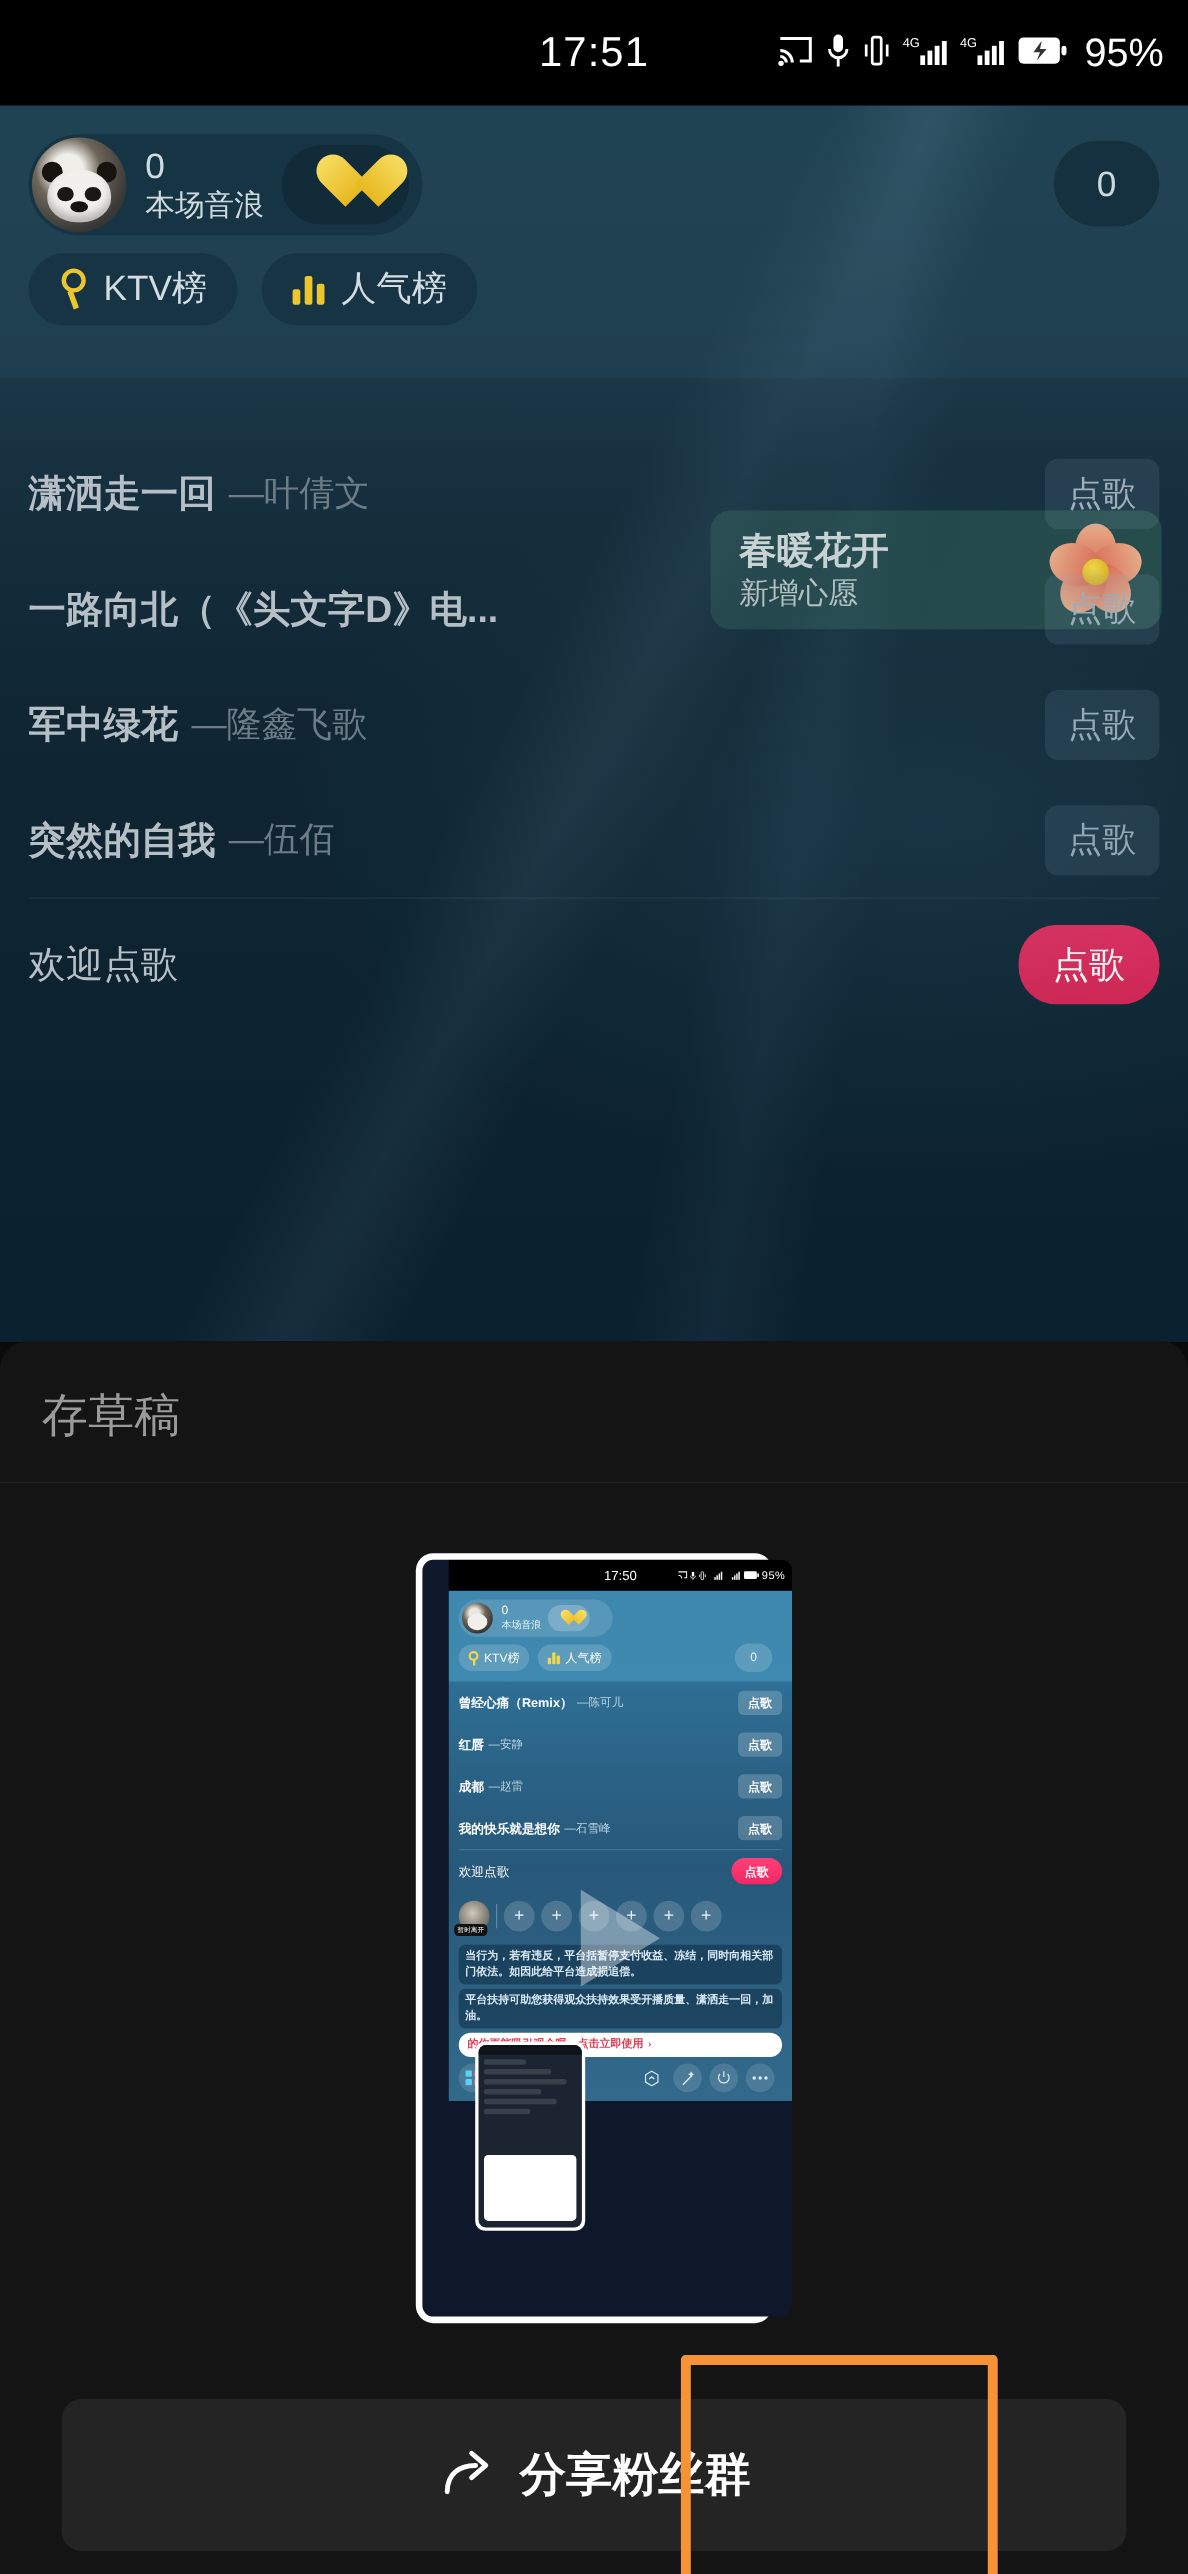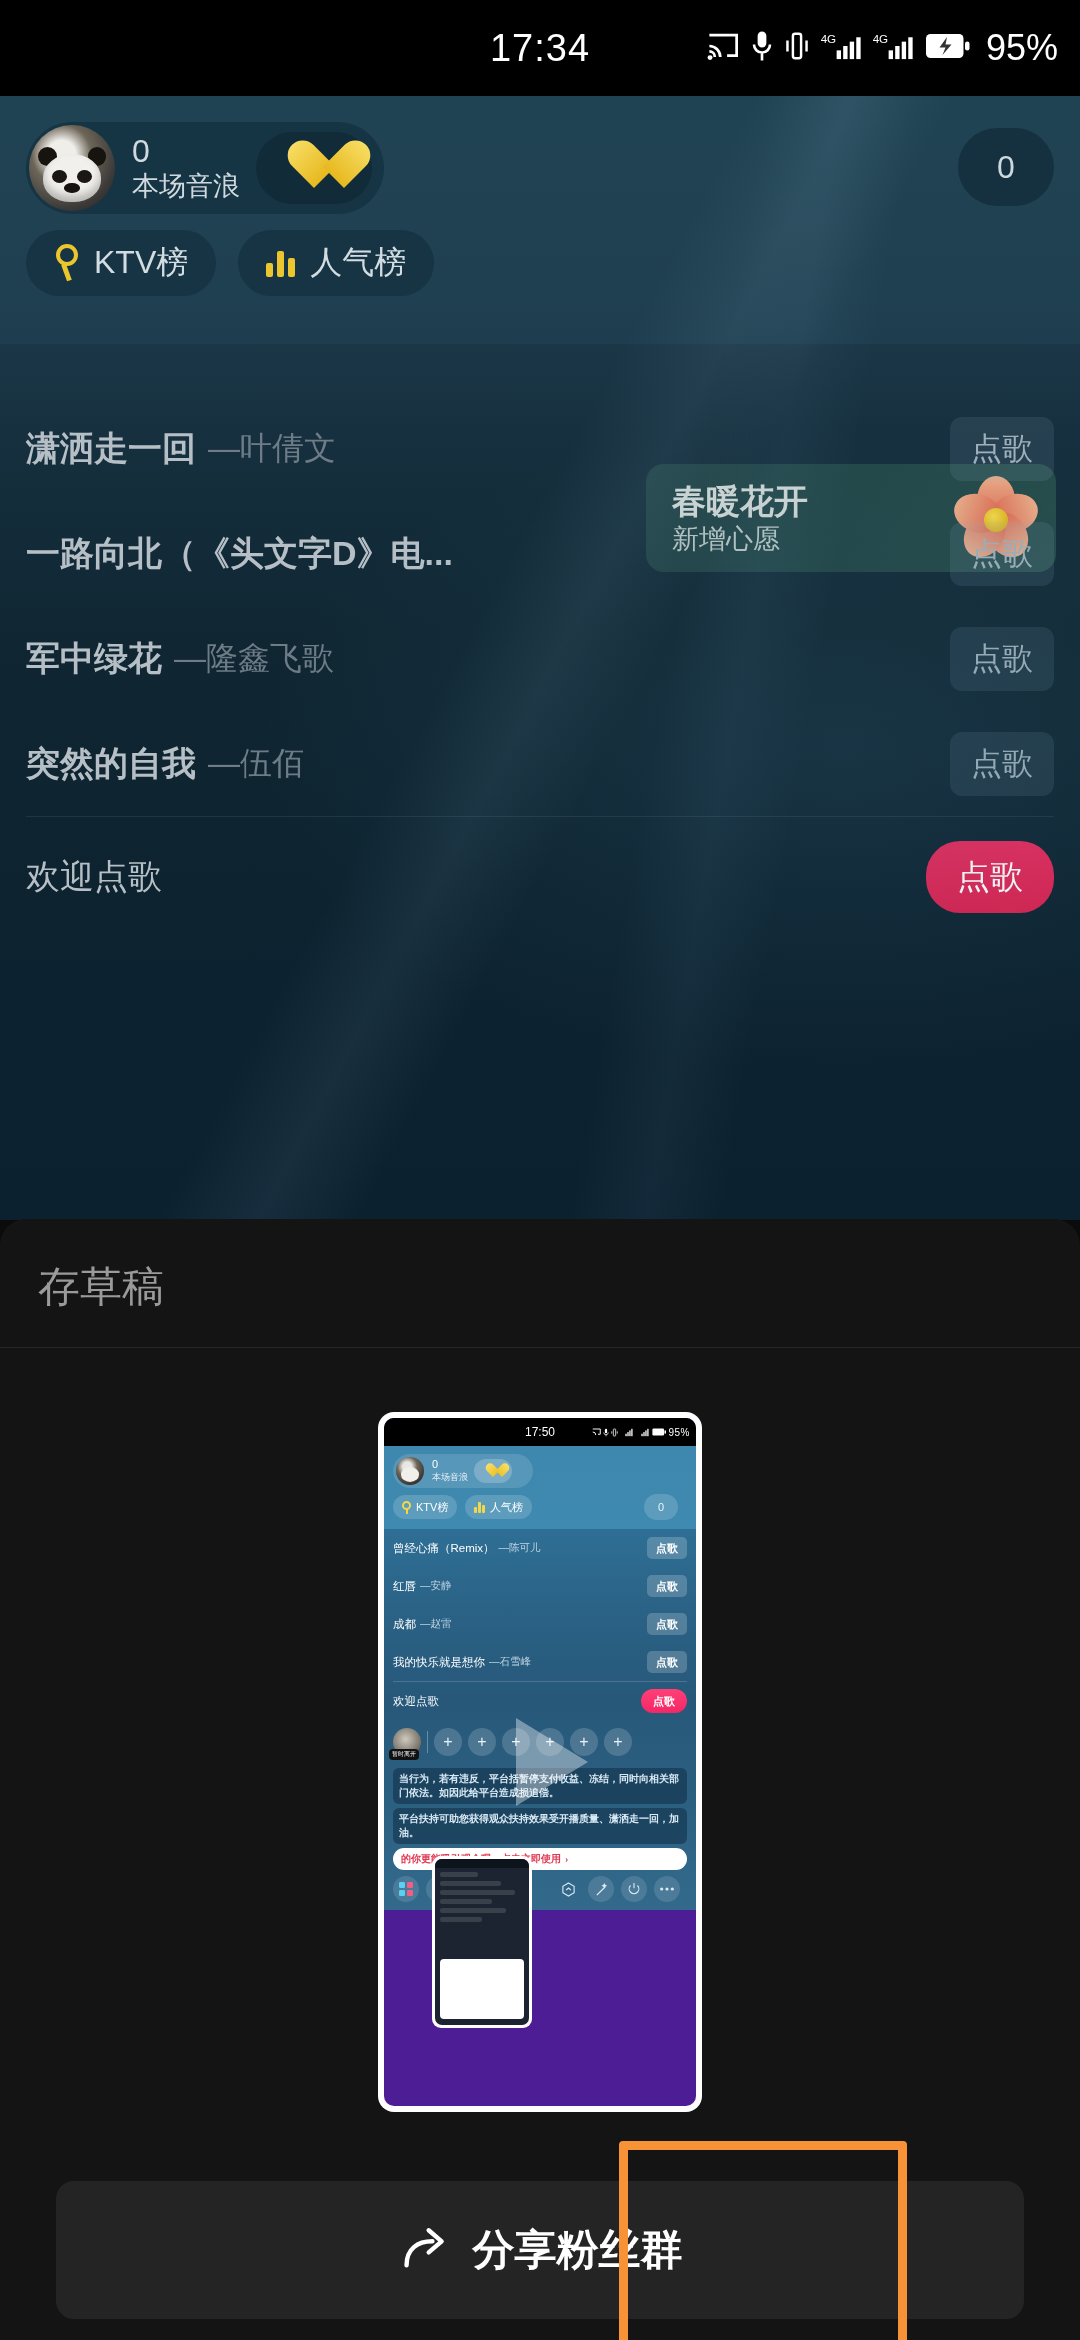--- a/index.html
+++ b/index.html
@@ -94,21 +94,21 @@
     border-radius:26px 26px 0 0;}
   .sheet-head{position:relative;height:128px;}
   .sheet-draft{position:absolute;left:38px;top:40px;color:#9a9a9a;font-size:42px;}
   .sheet-title{position:absolute;left:0;right:0;top:36px;text-align:center;color:#f2f2f2;font-size:46px;font-weight:700;}
   .sheet-sep{height:1px;background:#262626;}
 
   
   .preview-wrap{position:absolute;left:0;top:128px;width:1080px;height:830px;display:flex;
     align-items:center;justify-content:center;}
   .phone{position:relative;width:324px;height:700px;background:#fff;border-radius:16px;padding:6px;box-sizing:border-box;}
-  .phone-inner{position:relative;width:100%;height:100%;border-radius:10px;overflow:hidden;background:#4c1d95;}
+  .phone-inner{position:relative;width:100%;height:100%;border-radius:10px;overflow:hidden;background:#0f172a;padding-left:24px;}
   .pv-status{height:28px;background:#000;color:#fff;display:flex;align-items:center;justify-content:center;
     font-size:12px;position:relative;}
   .pv-status .r{position:absolute;right:6px;font-size:10px;letter-spacing:.5px;display:flex;align-items:center;gap:2px;}
   .pv-top{background:linear-gradient(180deg,#3e87ae,#3f8ab0);padding:8px 9px 10px;}
   .pv-hostpill{display:flex;align-items:center;background:rgba(255,255,255,0.13);border-radius:18px;
     width:134px;height:34px;padding-right:6px;}
   .pv-av{width:28px;height:28px;border-radius:50%;margin:3px;flex:none;
     background:radial-gradient(circle at 40% 34%,#e9e7e2 0 18%,#6f6659 40%,#35322f 75%,#1d1b19 100%);position:relative;}
   .pv-av .f{position:absolute;left:18%;top:36%;width:64%;height:52%;border-radius:50%;background:#f1efeb;}
   .pv-hm{margin-left:5px;line-height:11px;}
@@ -135,21 +135,21 @@
   .pv-chip .b i:nth-child(1){height:6px}.pv-chip .b i:nth-child(2){height:11px}.pv-chip .b i:nth-child(3){height:8px}
   .pv-task{position:absolute;right:0;top:122px;width:120px;height:34px;border-radius:8px 0 0 8px;
     background:rgba(12,40,60,0.55);display:flex;align-items:center;padding-left:7px;}
   .pv-task .t1{color:#dfe9ef;font-size:9px;line-height:11px;}
   .pv-task .t2{color:#ef5070;font-size:12px;line-height:13px;font-weight:700;}
   .pv-task .dial{width:22px;height:22px;border-radius:50%;margin-left:6px;
     background:radial-gradient(circle at 40% 35%,#9fd8f5,#2b7fb5);}
   .pv-newhost{position:absolute;right:1px;top:120px;width:12px;color:#7fe3e8;font-size:9px;line-height:11px;text-align:center;}
   .pv-body{position:relative;background:linear-gradient(180deg,#2f6f95 0%,#2a6285 22%,#27587a 45%,#2b5f80 70%,#336a8c 100%);}
   .pv-song{display:flex;align-items:center;height:38px;padding:0 9px;}
-  .pv-song .n{color:#fff;font-size:11.5px;font-weight:400;}
+  .pv-song .n{color:#fff;font-size:11.5px;font-weight:700;}
   .pv-song .a{color:#bdd4e2;font-size:10.5px;margin-left:4px;font-weight:400;}
   .pv-song .btn{margin-left:auto;width:40px;height:22px;border-radius:5px;background:rgba(255,255,255,0.2);
     color:#fff;font-size:11px;display:flex;align-items:center;justify-content:center;font-weight:700;}
   .pv-song .btn.pink{background:linear-gradient(180deg,#ff3f77,#f32766);border-radius:12px;width:46px;height:24px;}
   .pv-hr{height:1px;background:rgba(255,255,255,0.16);margin:0 9px;}
   .pv-seats{display:flex;align-items:center;gap:6px;padding:8px 9px;}
   .pv-seat{width:28px;height:28px;border-radius:50%;background:rgba(255,255,255,0.17);
     color:#e8f3f9;font-size:16px;display:flex;align-items:center;justify-content:center;flex:none;}
   .pv-seat.me{background:radial-gradient(circle at 45% 40%,#cfc9bd,#4b463f);position:relative;}
   .pv-seat.me .tag{position:absolute;left:-4px;bottom:-4px;background:#111;color:#fff;font-size:6px;
@@ -183,21 +183,21 @@
     justify-content:center;gap:26px;color:#fff;font-size:42px;font-weight:700;}
   .hl-box{position:absolute;left:445px;top:1418px;width:190px;height:148px;border:9px solid #f79236;
     border-radius:4px;box-sizing:border-box;pointer-events:none;}
 </style>
 </head>
 <body>
 
 <div id="screen">
 
   <div class="statusbar">
-    <div class="sb-time">17:34</div>
+    <div class="sb-time">17:51</div>
     <div class="sb-right">
       <span class="sb-icon">
         <svg width="34" height="30" viewBox="0 0 24 22">
             <path d="M2 3h20v15h-7" stroke="#fff" stroke-width="2" fill="none"></path>
             <path d="M2 11a8 8 0 0 1 8 8M2 15a4 4 0 0 1 4 4" stroke="#fff" stroke-width="2" fill="none"></path>
             <circle cx="2.5" cy="19.5" r="1.8" fill="#fff"></circle>
           </svg>
       </span>
       <span class="sb-icon">
         <svg width="24" height="32" viewBox="0 0 16 22">

